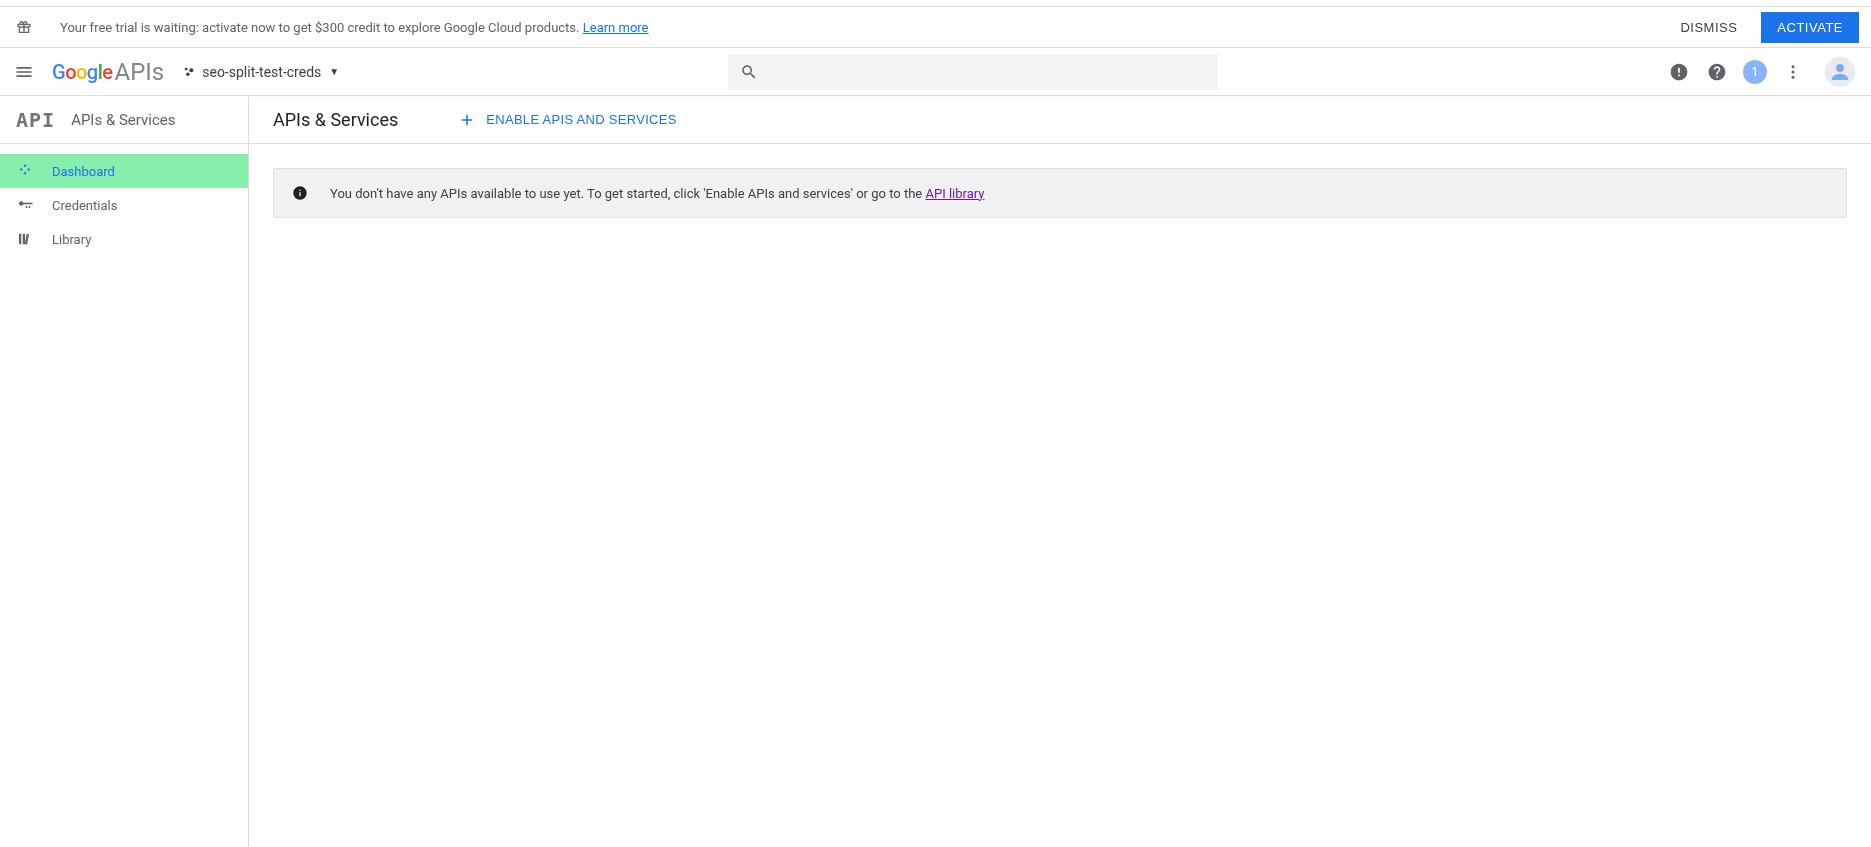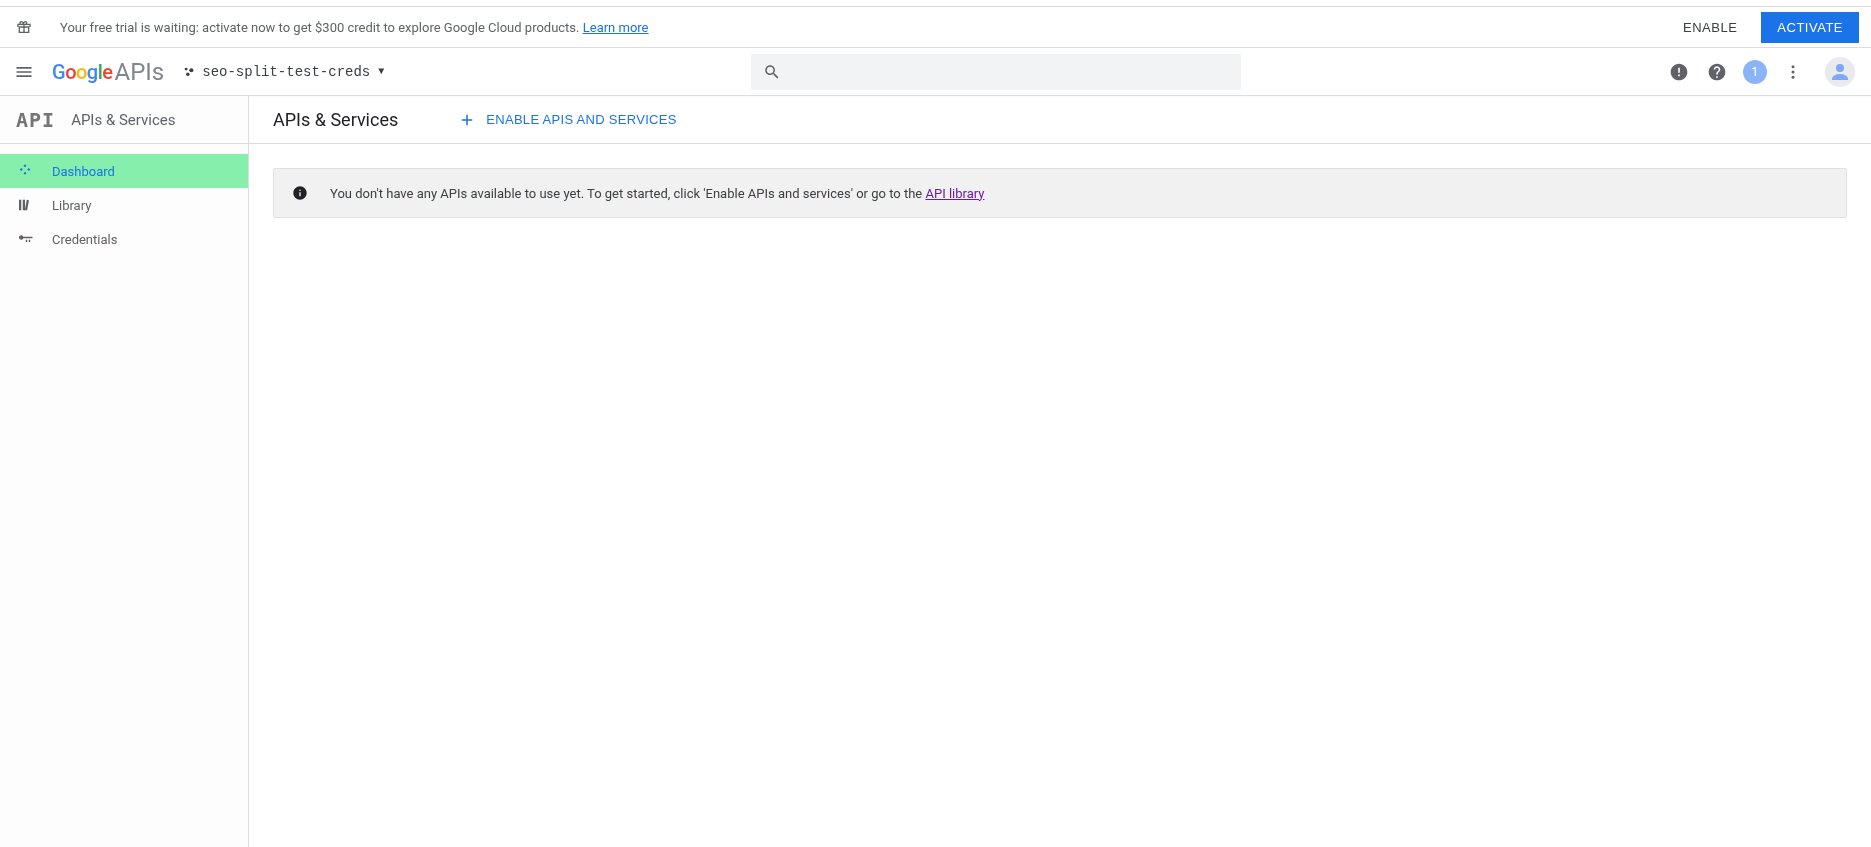--- a/index.html
+++ b/index.html
@@ -94,21 +94,20 @@
     .g-y  { color: #fbbc05; }
     .g-g  { color: #34a853; }
     .logo-apis { color: #80868b; font-size: 24px; margin-left: 2px; }
     .project-picker {
       display: flex;
       align-items: center;
       margin-left: 18px;
       cursor: pointer;
       font-size: 14px;
       color: #3c4043;
-      font-family: Liberation Mono, monospace;
     }
     .project-picker .hex-icon { width: 14px; height: 14px; margin-right: 6px; color: #3c4043; }
     .project-picker .caret { margin-left: 8px; font-size: 10px; color: #3c4043; }
 
     .search-wrap {
       margin-left: auto;
       margin-right: auto;
       position: relative;
       left: -30px;
     }
@@ -268,21 +267,21 @@
   <span class="gift-icon">
     <svg viewBox="0 0 24 24" fill="currentColor">
         <path d="M20 7h-3.2c.1-.3.2-.6.2-1 0-1.7-1.3-3-3-3-1 0-1.8.5-2.4 1.2-.3.4-.4.5-.6.8-.2-.3-.3-.4-.6-.8C9.8 3.5 9 3 8 3 6.3 3 5 4.3 5 6c0 .4.1.7.2 1H2v5h2v9h16v-9h2V7h-2zm-6-2c.6 0 1 .4 1 1s-.4 1-1 1h-1.9c.4-.8.6-1.1.9-1.4.3-.4.6-.6 1-.6zM8 5c.4 0 .7.2 1 .6.3.3.5.6.9 1.4H8c-.6 0-1-.4-1-1s.4-1 1-1zM4 9h7v2H4V9zm2 4h5v6H6v-6zm12 6h-5v-6h5v6zm2-8h-7V9h7v2z"></path>
       </svg>
   </span>
   <span class="trial-text">
     <span>Your free trial is waiting: activate now to get $300 credit to explore Google Cloud products.</span>
     <a class="trial-learn-more">Learn more</a>
   </span>
   <span class="spacer"></span>
-  <button class="dismiss-btn">ENABLE</button>
+  <button class="dismiss-btn">DISMISS</button>
   <button class="activate-btn">ACTIVATE</button>
 </div>
 
 <div class="header-bar">
   <button class="menu-btn">
     <svg viewBox="0 0 24 24" width="20" height="20" fill="currentColor">
         <path d="M3 6h18v2H3V6zm0 5h18v2H3v-2zm0 5h18v2H3v-2z"></path>
       </svg>
   </button>
   <span class="logo-group">
@@ -349,32 +348,32 @@
         <span class="nav-icon">
           <svg viewBox="0 0 24 24" fill="currentColor">
               <path d="M12 3l-2 2 2 2 2-2-2-2zm-5 5l-2 2 2 2 2-2-2-2zm10 0l-2 2 2 2 2-2-2-2zm-5 5l-2 2 2 2 2-2-2-2z"></path>
             </svg>
         </span>
         <span>Dashboard</span>
       </div>
       <div class="nav-item">
         <span class="nav-icon">
           <svg viewBox="0 0 24 24" fill="currentColor">
+              <path d="M7 13c1.7 0 3-1.3 3-3S8.7 7 7 7s-3 1.3-3 3 1.3 3 3 3zm2.8-2H22v-2H9.8c-.4-1.2-1.5-2-2.8-2-1.7 0-3 1.3-3 3s1.3 3 3 3c1.3 0 2.4-.8 2.8-2zm7.2 2h2v3h-2v-3zm-4 0h2v3h-2v-3z"></path>
+            </svg>
+        </span>
+        <span>Credentials</span>
+      </div>
+      <div class="nav-item">
+        <span class="nav-icon">
+          <svg viewBox="0 0 24 24" fill="currentColor">
               <path d="M4 5h3v14H4V5zm5 0h3v14H9V5zm5.3 0l3 .5-2.5 13.8-3-.5L14.3 5z"></path>
             </svg>
         </span>
         <span>Library</span>
-      </div>
-      <div class="nav-item">
-        <span class="nav-icon">
-          <svg viewBox="0 0 24 24" fill="currentColor">
-              <path d="M7 13c1.7 0 3-1.3 3-3S8.7 7 7 7s-3 1.3-3 3 1.3 3 3 3zm2.8-2H22v-2H9.8c-.4-1.2-1.5-2-2.8-2-1.7 0-3 1.3-3 3s1.3 3 3 3c1.3 0 2.4-.8 2.8-2zm7.2 2h2v3h-2v-3zm-4 0h2v3h-2v-3z"></path>
-            </svg>
-        </span>
-        <span>Credentials</span>
       </div>
     </nav>
   </aside>
 
   <main class="main">
     <div class="main-header">
       <h1 class="main-title">APIs &amp; Services</h1>
       <button class="enable-btn">
         <svg class="plus-icon" viewBox="0 0 24 24" fill="currentColor">
             <path d="M19 13h-6v6h-2v-6H5v-2h6V5h2v6h6v2z"></path>

